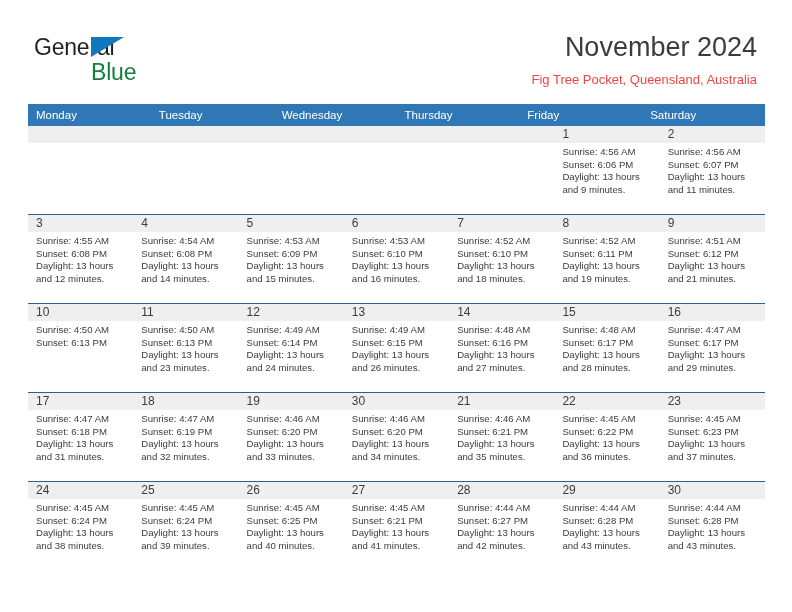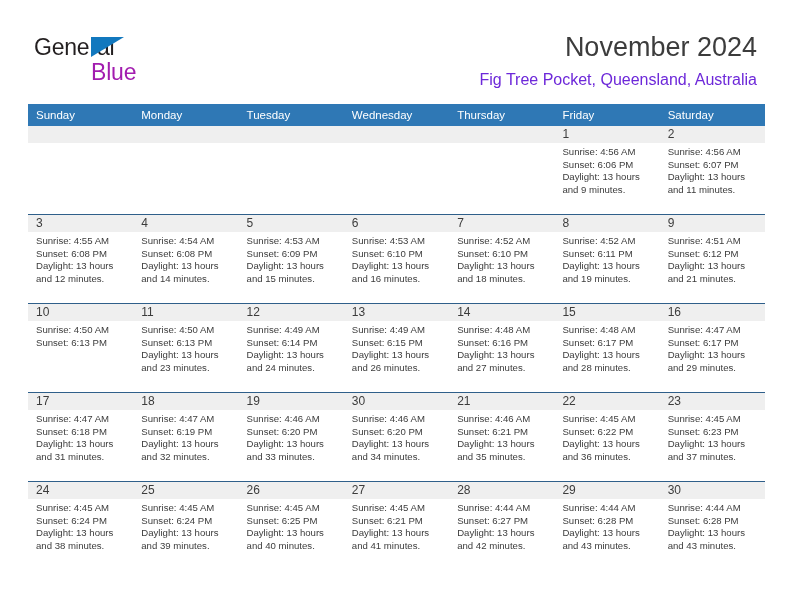--- a/index.html
+++ b/index.html
@@ -58,41 +58,41 @@
     height: 0;
     border-left: 33px solid #1278be;
     border-bottom: 20px solid transparent;
   }
   .brand-blue {
     position: absolute;
     left: 57px;
     top: 25px;
     font-size: 23px;
     letter-spacing: -0.2px;
-    color: #a21caf;
+    color: #15803d;
     font-family: "Liberation Sans", sans-serif;
   }
 
   .title-block {
     position: absolute;
     right: 35px;
     top: 30px;
     text-align: right;
   }
   .cal-title {
     font-size: 27px;
     color: #3c3c3c;
     font-weight: normal;
     line-height: 34px;
     white-space: nowrap;
   }
   .cal-subtitle {
     margin-top: 7px;
-    font-size: 16px;
-    color: #6d28d9;
+    font-size: 13px;
+    color: #ef4444;
     line-height: 17px;
     white-space: nowrap;
     padding-left: 6px;
   }
 
   
   .calendar {
     position: absolute;
     left: 28px;
     top: 104px;
@@ -177,21 +177,20 @@
     <div class="title-block">
       <div class="cal-title">November 2024</div>
       <div class="cal-subtitle">Fig Tree Pocket, Queensland, Australia</div>
     </div>
 
   </div>
 
   <div class="calendar">
 
     <div class="dow-header">
-      <div class="dow-cell">Sunday</div>
       <div class="dow-cell">Monday</div>
       <div class="dow-cell">Tuesday</div>
       <div class="dow-cell">Wednesday</div>
       <div class="dow-cell">Thursday</div>
       <div class="dow-cell">Friday</div>
       <div class="dow-cell">Saturday</div>
     </div>
 
     <div id="weeks-container">
         <div class="week-row">

